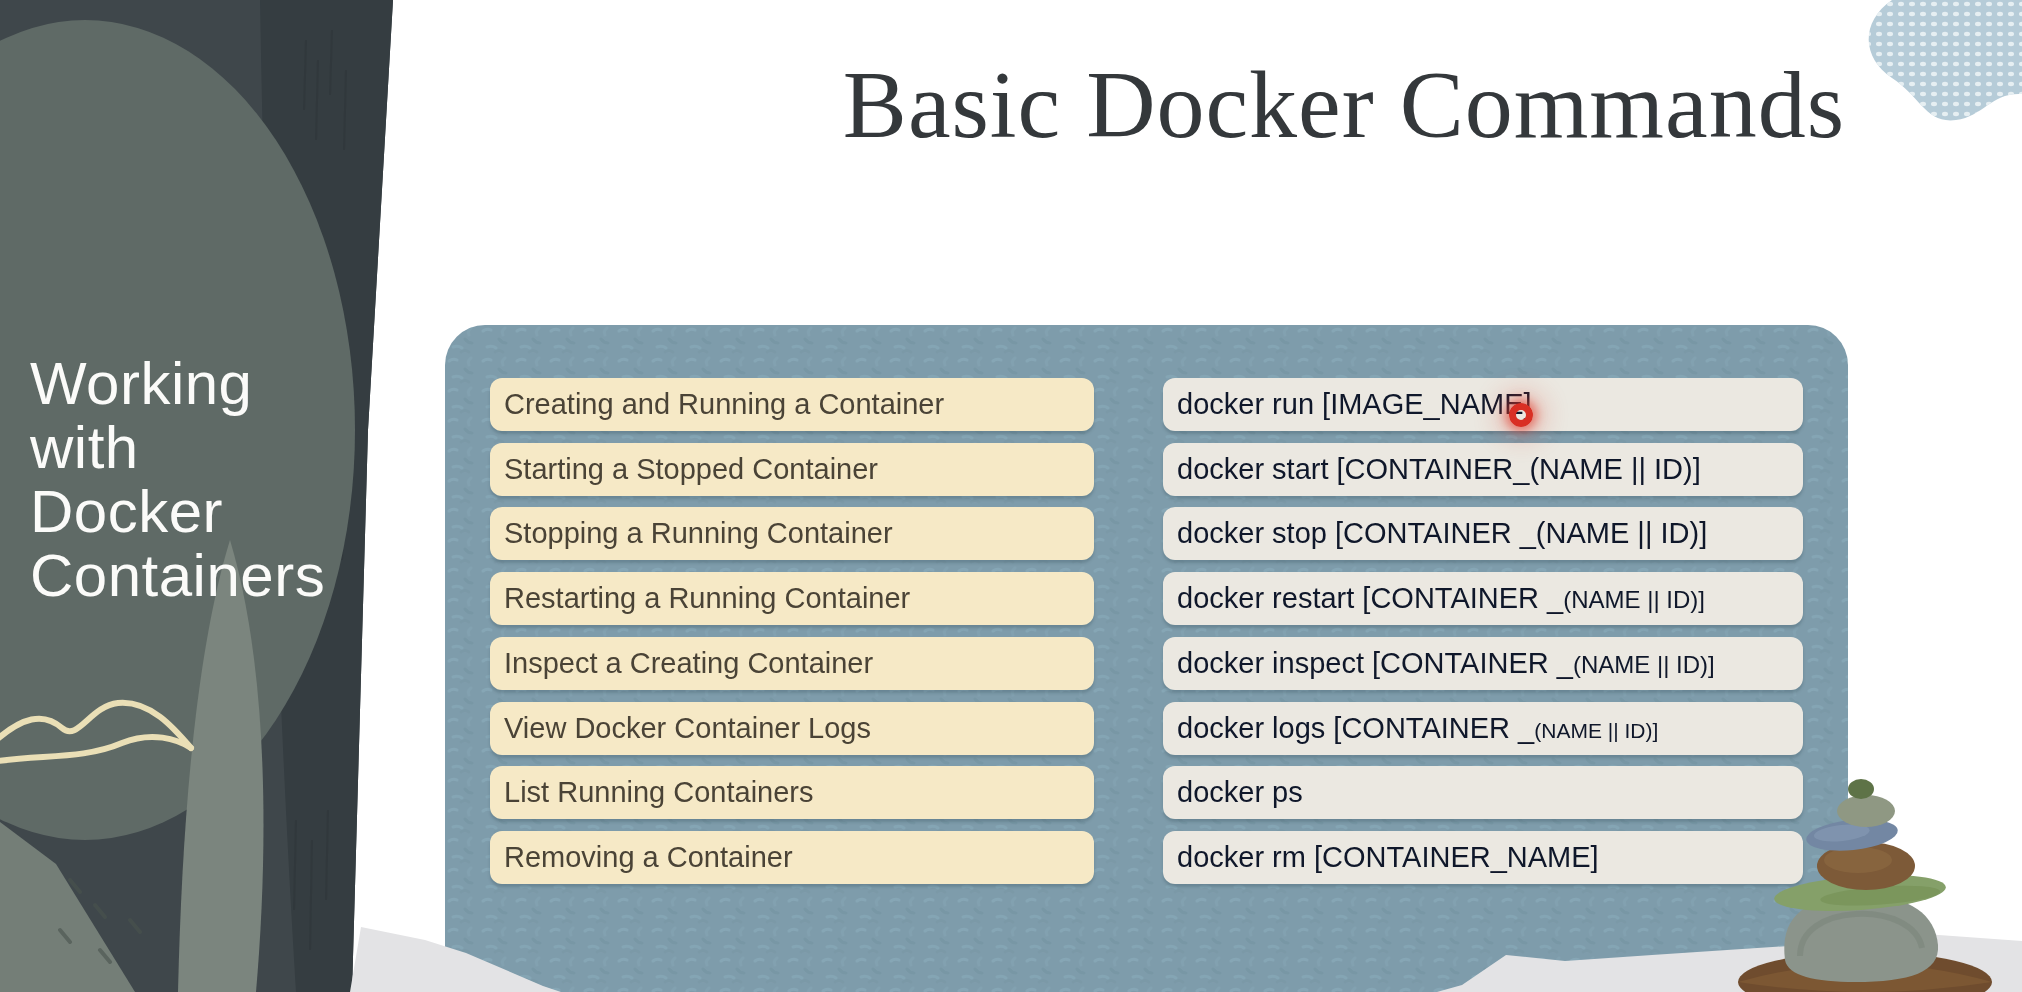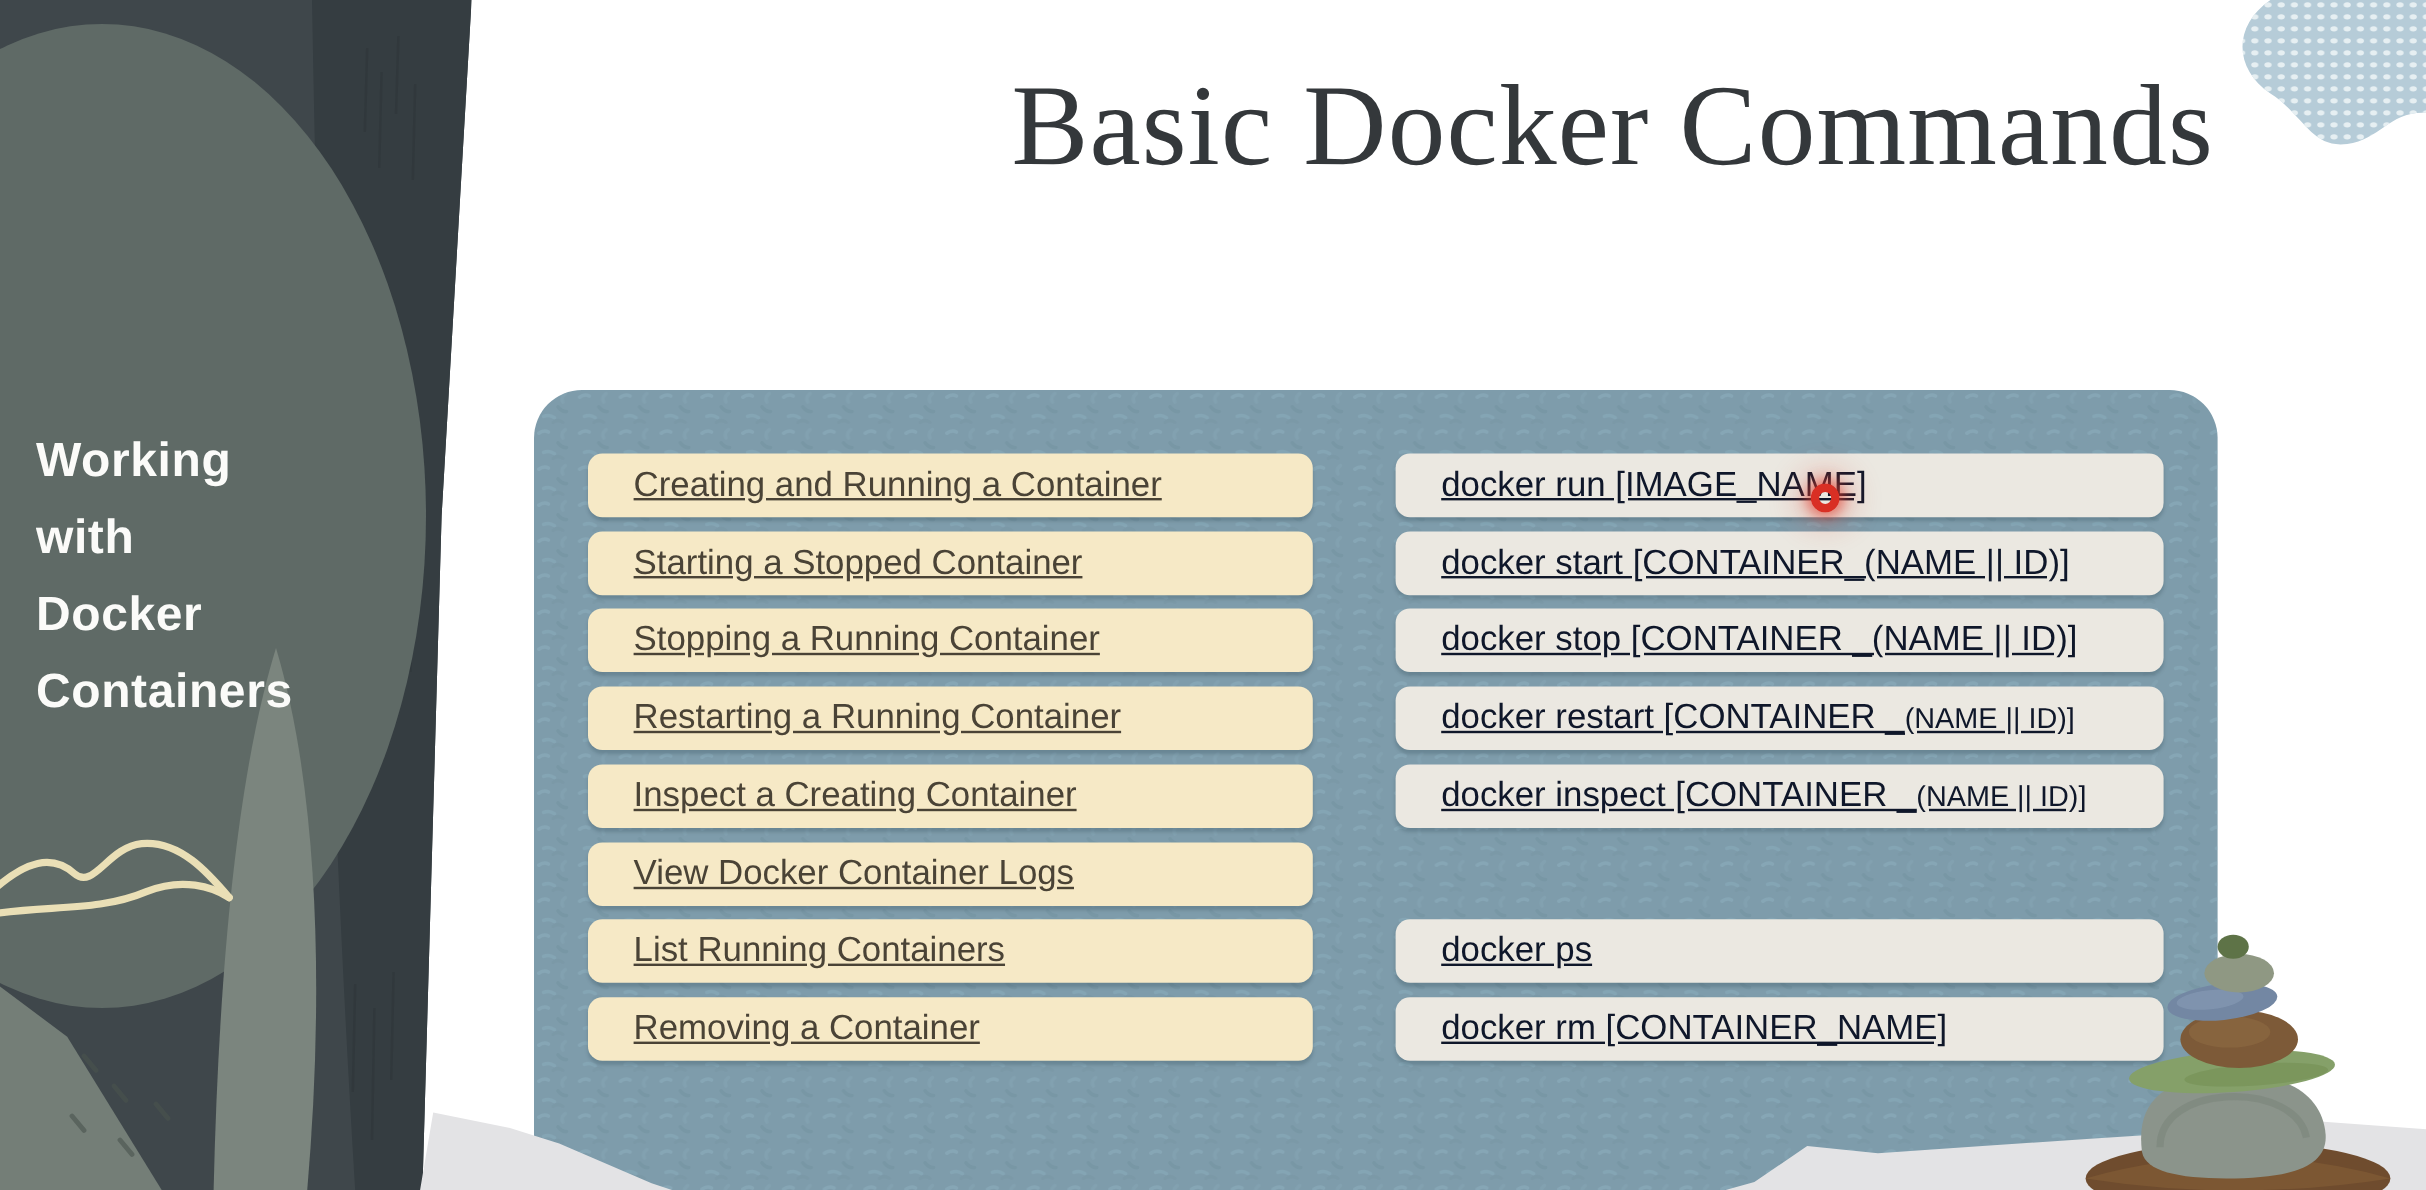--- a/index.html
+++ b/index.html
@@ -4,42 +4,41 @@
 <style>
   html,body{margin:0;padding:0;background:#ffffff;}
   #slide{
     position:relative;width:2022px;height:992px;overflow:hidden;
     background:#ffffff;font-family:"Liberation Sans","DejaVu Sans",sans-serif;
   }
   
   #sidebar-art{position:absolute;left:0;top:0;z-index:1;}
   #sidebar-title{
     position:absolute;left:30px;top:352px;width:340px;z-index:2;
-    color:#fbfbf9;font-size:40px;font-weight:700;line-height:64px;
+    color:#fbfbf9;font-size:60px;font-weight:400;line-height:64px;
     white-space:pre-line;letter-spacing:0.5px;
   }
   
   #slide-title{
     position:absolute;left:445px;top:52px;width:1400px;z-index:2;
     text-align:right;color:#34383b;
     font-family:"Liberation Serif","DejaVu Serif",serif;
     font-size:96px;line-height:1.1;letter-spacing:1px;
   }
   
   #panel{
     position:absolute;left:445px;top:325px;width:1403px;height:700px;
     background:#7e9cab;border-radius:40px;overflow:hidden;z-index:1;
   }
   
   .pill{
     position:absolute;height:53px;border-radius:12px;z-index:3;
-    line-height:53px;padding-left:38px;box-sizing:border-box;
+    line-height:53px;padding-left:14px;box-sizing:border-box;
     font-size:29px;white-space:nowrap;overflow:hidden;
     box-shadow:0 3px 3px rgba(44,66,78,0.25);
-    text-decoration:underline;
   }
   .task{left:490px;width:604px;background:#f6e9c6;color:#4a4336;}
   .cmd{left:1163px;width:640px;background:#ebe8e1;color:#0f172a;}
   .cmd-small{font-size:29px;}
   .sm24 .cmd-small{font-size:24px;}
   .sm21 .cmd-small{font-size:21px;}
   
   #click-ring{
     position:absolute;left:1509px;top:403px;width:10px;height:10px;z-index:4;
     border:7px solid #d92f24;border-radius:50%;
@@ -125,20 +124,21 @@
   <div class="pill task" style="top:637px"><span>Inspect a Creating Container</span></div>
   <div class="pill task" style="top:702px"><span>View Docker Container Logs</span></div>
   <div class="pill task" style="top:766px"><span>List Running Containers</span></div>
   <div class="pill task" style="top:831px"><span>Removing a Container</span></div>
 
   <div class="pill cmd" style="top:378px"><span class="cmd-main">docker run [IMAGE_NAME]</span><span class="cmd-small"></span></div>
   <div class="pill cmd" style="top:443px"><span class="cmd-main">docker start [CONTAINER_(NAME || ID)]</span><span class="cmd-small"></span></div>
   <div class="pill cmd sm24" style="top:572px"><span class="cmd-main">docker restart [CONTAINER _</span><span class="cmd-small">(NAME || ID)]</span></div>
   <div class="pill cmd" style="top:507px"><span class="cmd-main">docker stop [CONTAINER _(NAME || ID)]</span><span class="cmd-small"></span></div>
   <div class="pill cmd sm24" style="top:637px"><span class="cmd-main">docker inspect [CONTAINER _</span><span class="cmd-small">(NAME || ID)]</span></div>
+  <div class="pill cmd sm21" style="top:702px"><span class="cmd-main">docker logs [CONTAINER _</span><span class="cmd-small">(NAME || ID)]</span></div>
   <div class="pill cmd" style="top:766px"><span class="cmd-main">docker ps</span><span class="cmd-small"></span></div>
   <div class="pill cmd" style="top:831px"><span class="cmd-main">docker rm [CONTAINER_NAME]</span><span class="cmd-small"></span></div>
 
   <div id="click-ring"></div>
 
   <svg id="bottom-wave" width="2022" height="992" viewBox="0 0 2022 992">
     <path d="M350,992 L361,927 L425,940 L466,953 L543,986 L585,1000 L1408,1000 L1462,985 L1506,955
              L1565,961 L1652,955 L1742,949 L1835,943 L1925,934 L2022,941 L2022,992 Z" fill="#e3e3e5"></path>
   </svg>
 

